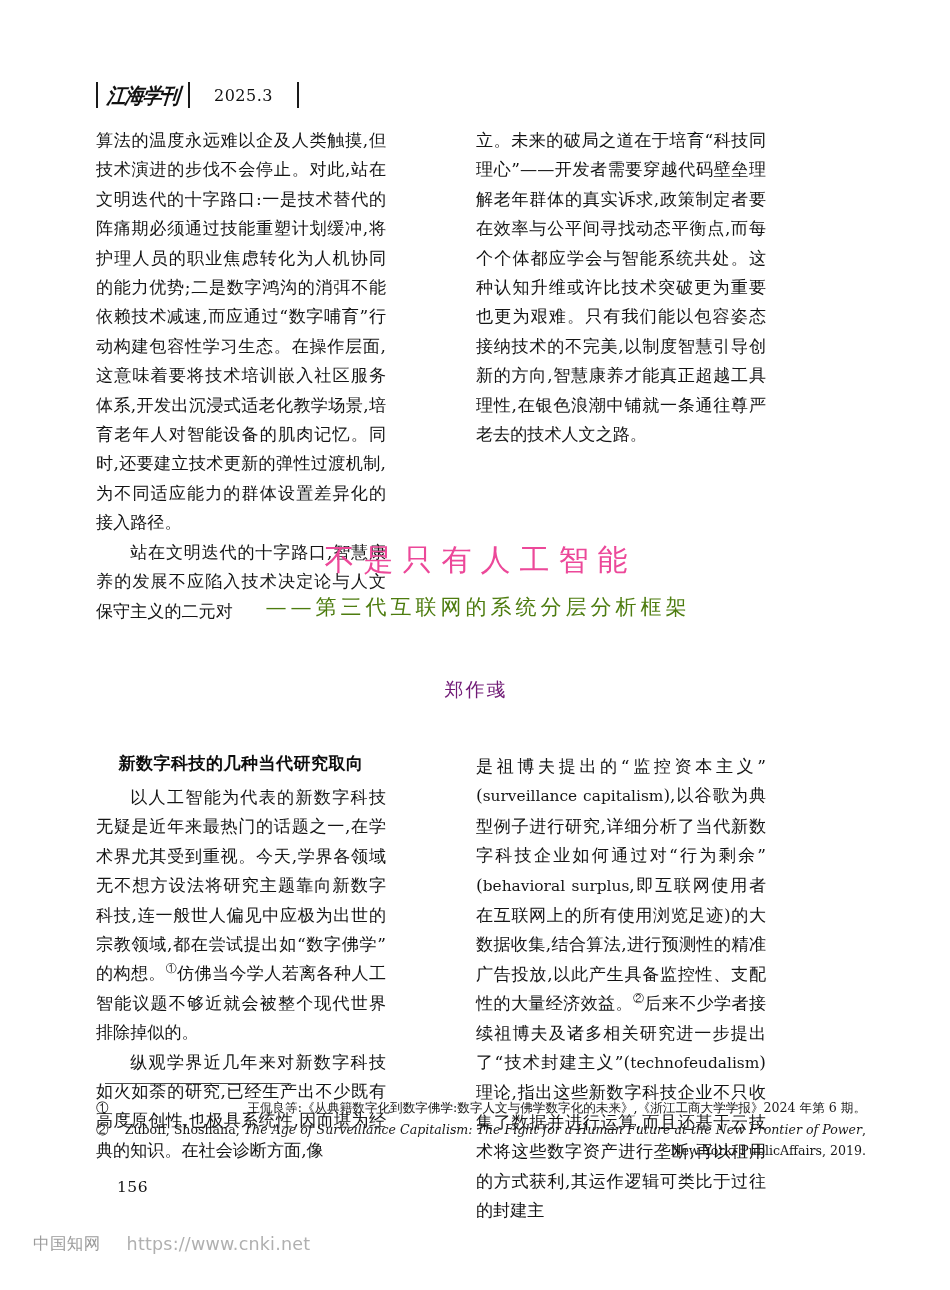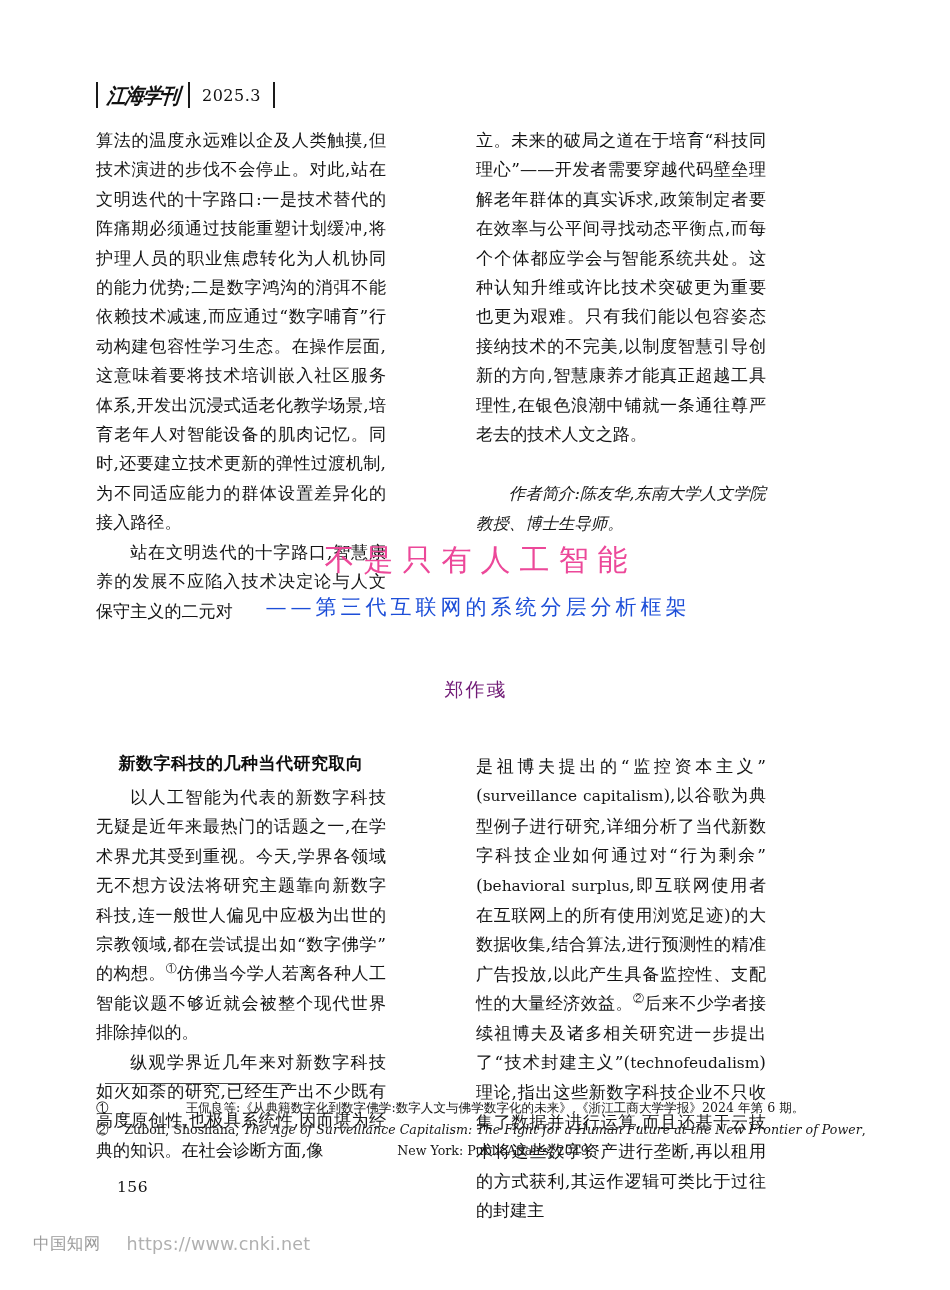--- a/index.html
+++ b/index.html
@@ -48,21 +48,21 @@
     font-style: italic;
     letter-spacing: -1px;
     padding: 0 9px;
     color: #111;
     line-height: 1;
     transform: scaleY(1.12) skewX(-6deg);
     white-space: nowrap;
   }
   .issue-num {
     font-size: 16px;
-    padding: 0 12px;
+    padding: 0 24px;
     letter-spacing: 0.5px;
     color: #111;
     white-space: nowrap;
   }
 
   
   .cols-top {
     position: absolute;
     left: 96px;
     top: 126px;
@@ -119,21 +119,21 @@
     color: #ec4899;
     margin: 0;
     padding-left: 9px;
   }
   .art-subtitle {
     margin: 14px 0 16px 0;
     font-size: 21px;
     letter-spacing: 4px;
     font-weight: 400;
     font-family: "DejaVu Serif", "Liberation Serif", serif;
-    color: #1d4ed8;
+    color: #4d7c0f;
     padding-left: 4px;
   }
   .art-author {
     margin: 56px 0 0 0;
     font-size: 19px;
     letter-spacing: 2px;
     font-family: "DejaVu Serif", "Liberation Serif", serif;
     color: #701a75;
   }
 
@@ -189,21 +189,21 @@
     margin-bottom: 1px;
   }
   .fn-marker {
     width: 28px;
     flex: 0 0 28px;
     text-align: left;
     font-size: 12.6px;
   }
   .fn-text {
     flex: 1 1 auto;
-    text-align: center;
+    text-align: right;
   }
   .fn-text i { }
 
   
   .page-number {
     position: absolute;
     left: 117px;
     top: 1178px;
     font-size: 15.5px;
     font-weight: 400;
@@ -252,21 +252,20 @@
 
   <div class="cols-top">
 
     <div class="col col-left">
       <p class="body">算法的温度永远难以企及人类触摸,但技术演进的步伐不会停止。对此,站在文明迭代的十字路口:一是技术替代的阵痛期必须通过技能重塑计划缓冲,将护理人员的职业焦虑转化为人机协同的能力优势;二是数字鸿沟的消弭不能依赖技术减速,而应通过“数字哺育”行动构建包容性学习生态。在操作层面,这意味着要将技术培训嵌入社区服务体系,开发出沉浸式适老化教学场景,培育老年人对智能设备的肌肉记忆。同时,还要建立技术更新的弹性过渡机制,为不同适应能力的群体设置差异化的接入路径。</p>
       <p class="body indent">站在文明迭代的十字路口,智慧康养的发展不应陷入技术决定论与人文保守主义的二元对</p>
     </div>
 
     <div class="col col-right">
       <p class="body">立。未来的破局之道在于培育“科技同理心”——开发者需要穿越代码壁垒理解老年群体的真实诉求,政策制定者要在效率与公平间寻找动态平衡点,而每个个体都应学会与智能系统共处。这种认知升维或许比技术突破更为重要也更为艰难。只有我们能以包容姿态接纳技术的不完美,以制度智慧引导创新的方向,智慧康养才能真正超越工具理性,在银色浪潮中铺就一条通往尊严老去的技术人文之路。</p>
-      <p class="author-note">作者简介:陈友华,东南大学人文学院教授、博士生导师。</p>
     </div>
 
   </div>
 
   <div class="article-head">
     <h1 class="art-title">不是只有人工智能</h1>
     <div class="art-subtitle">——第三代互联网的系统分层分析框架</div>
     <div class="art-author">郑作彧</div>
   </div>
 

